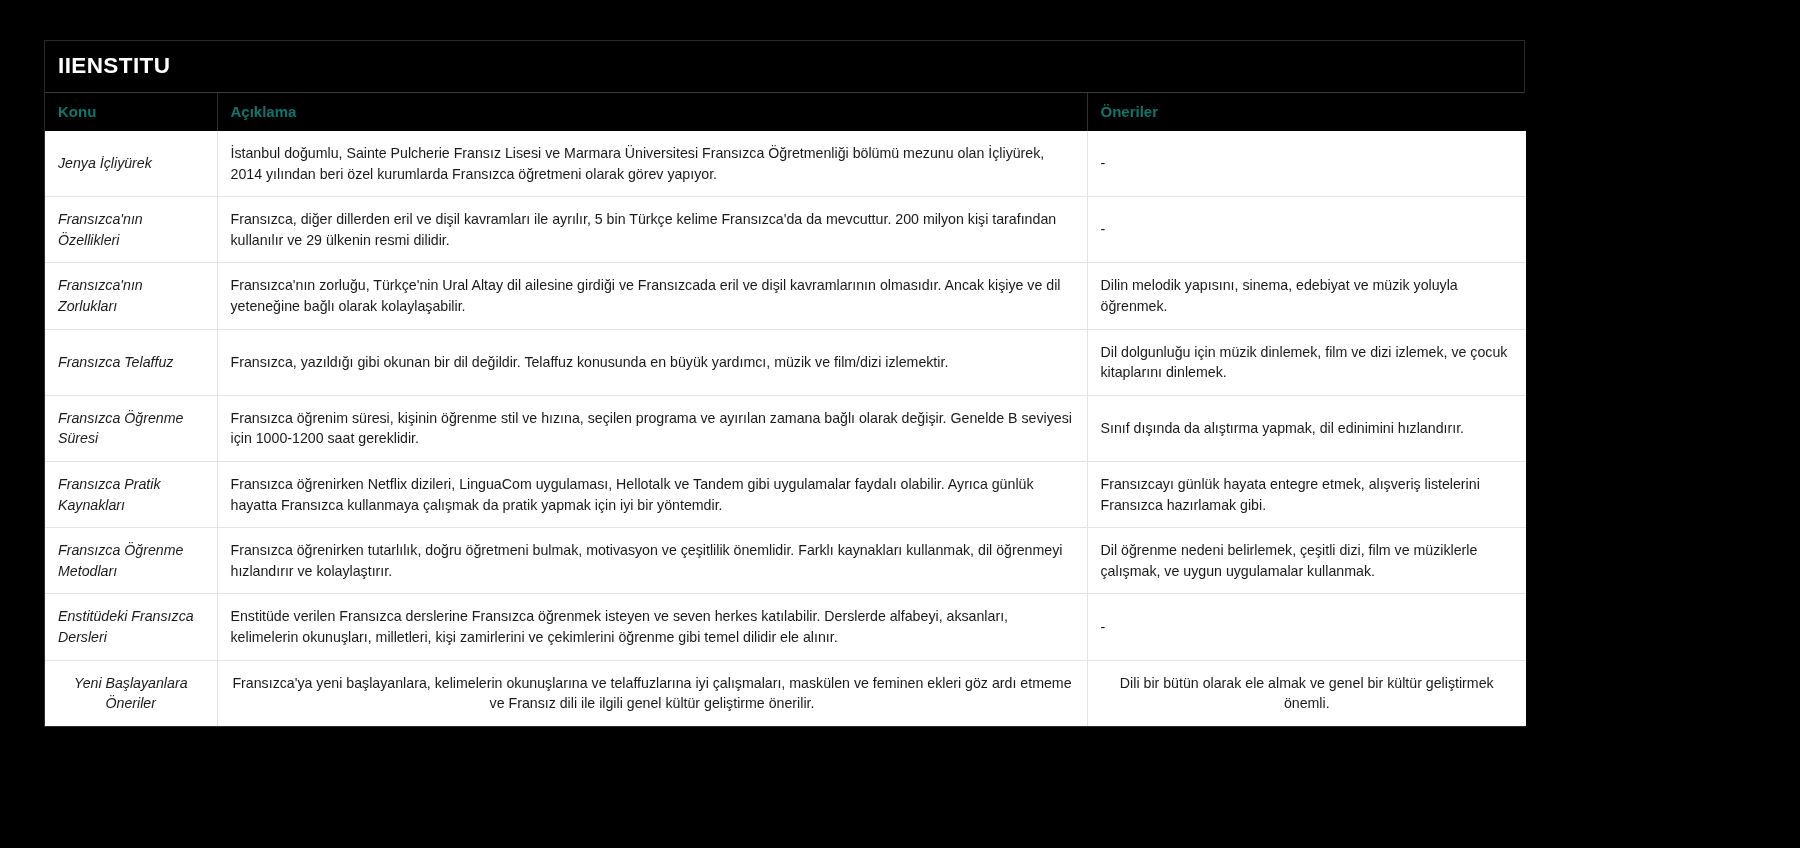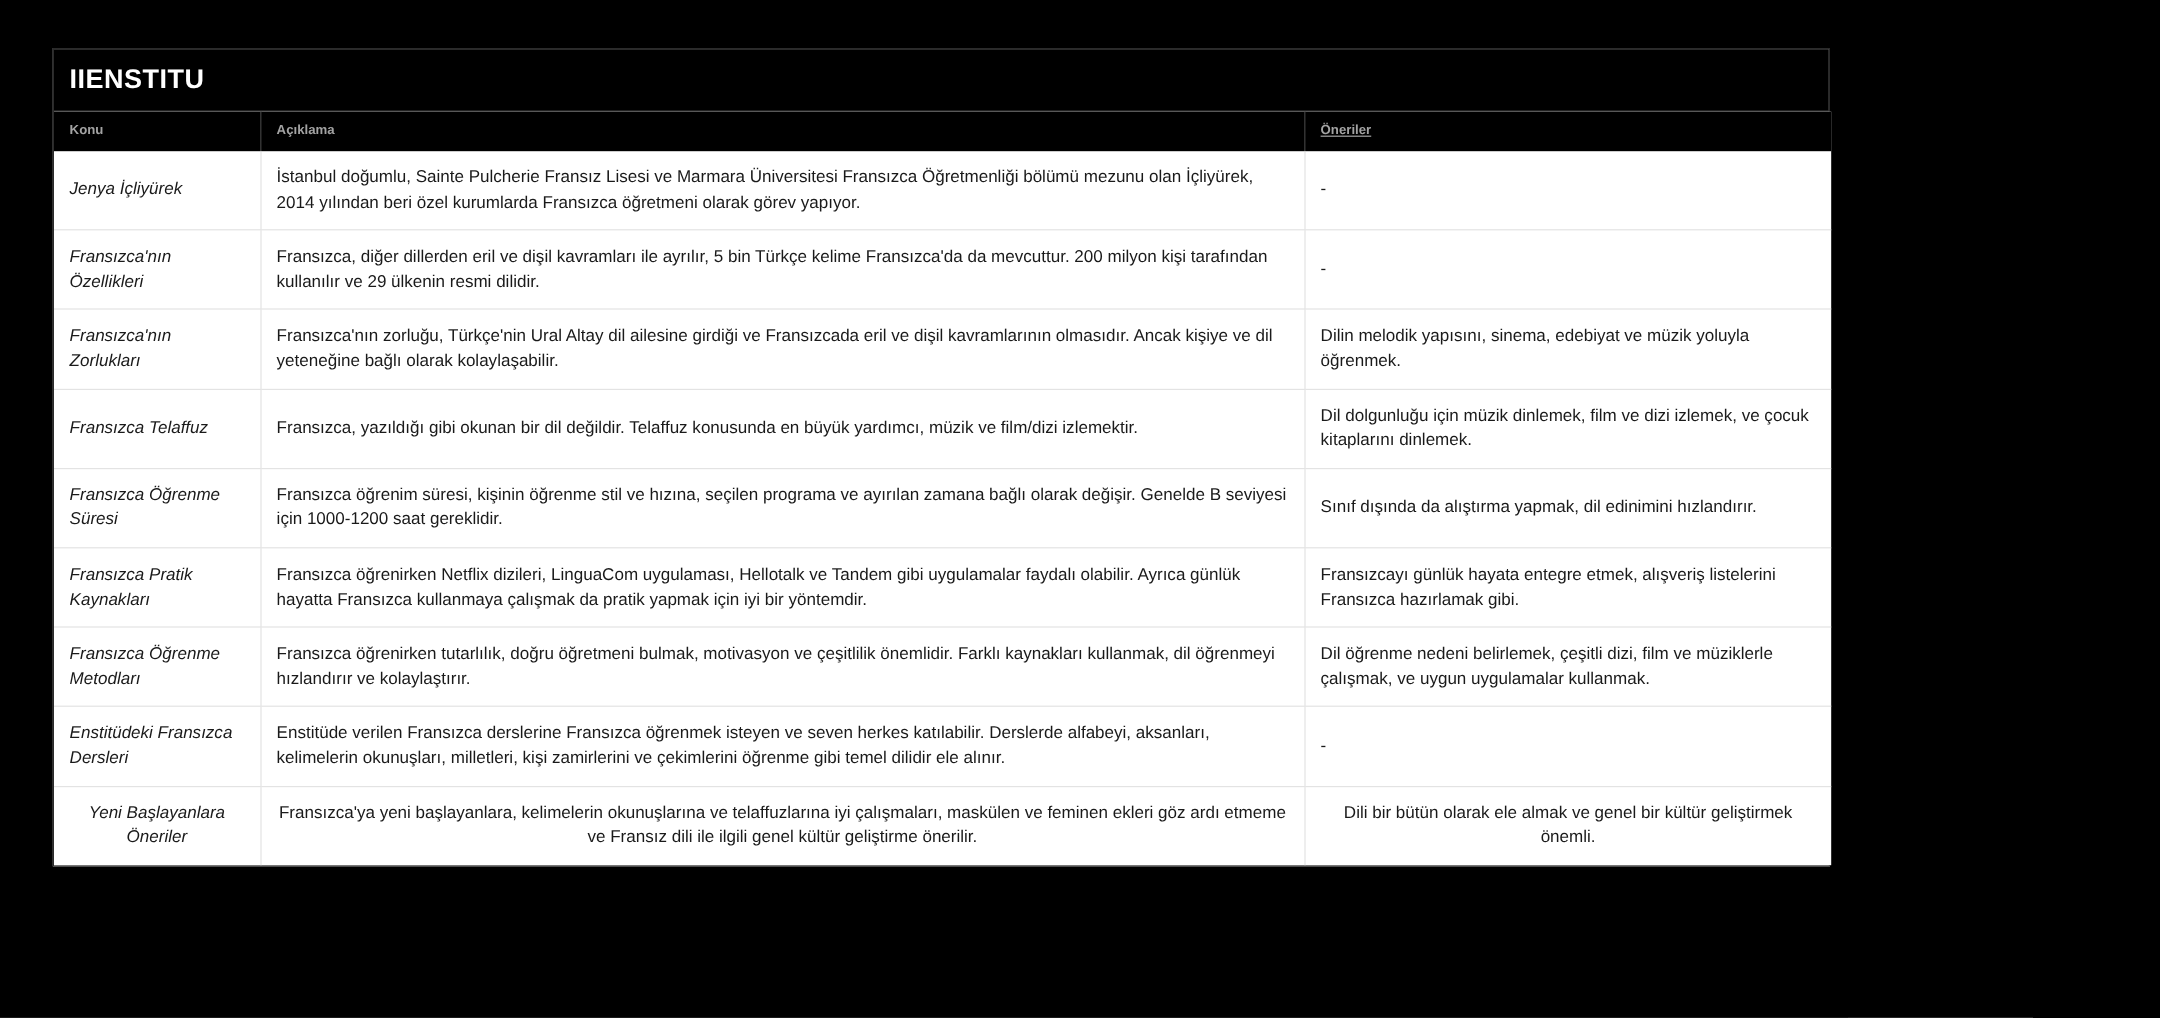--- a/index.html
+++ b/index.html
@@ -50,29 +50,29 @@
 
   
   table.data-table {
     width: 100%;
     border-collapse: collapse;
     table-layout: fixed;
     background: #ffffff;
   }
   table.data-table thead th {
     background: #000000;
-    color: #a3a3a3;
-    font-size: 11px;
+    color: #0f766e;
+    font-size: 15px;
     font-weight: bold;
     text-align: left;
     padding: 10px 13px 11px 13px;
     vertical-align: middle;
     border-right: 1px solid #2e2e2e;
   }
-  table.data-table thead th:last-child { border-right: none; text-decoration: underline; }
+  table.data-table thead th:last-child { border-right: none; }
 
   table.data-table tbody td {
     font-size: 14.2px;
     color: #1a1a1a;
     line-height: 1.45;
     padding: 12px 13px 12px 13px;
     vertical-align: middle;
     border-bottom: 1px solid #e3e3e3;
     border-right: 1px solid #e3e3e3;
     word-wrap: break-word;

